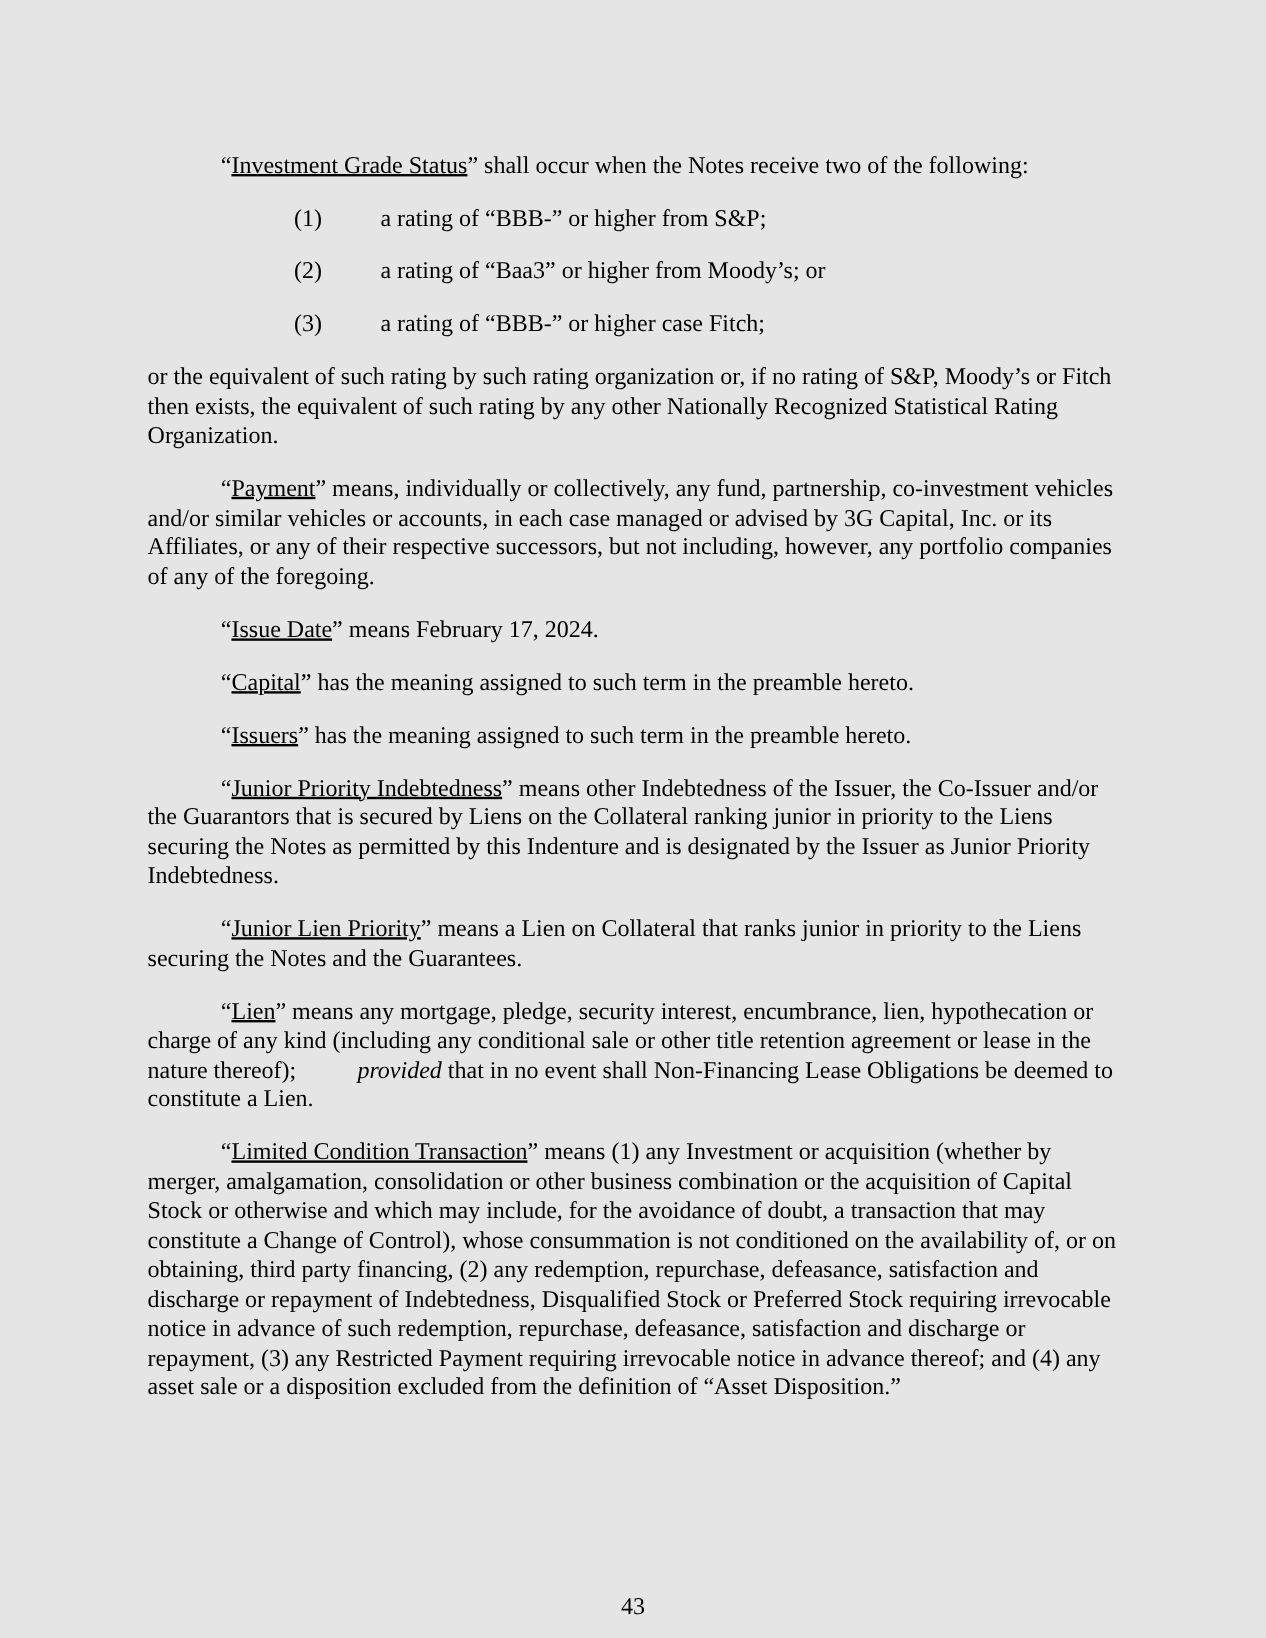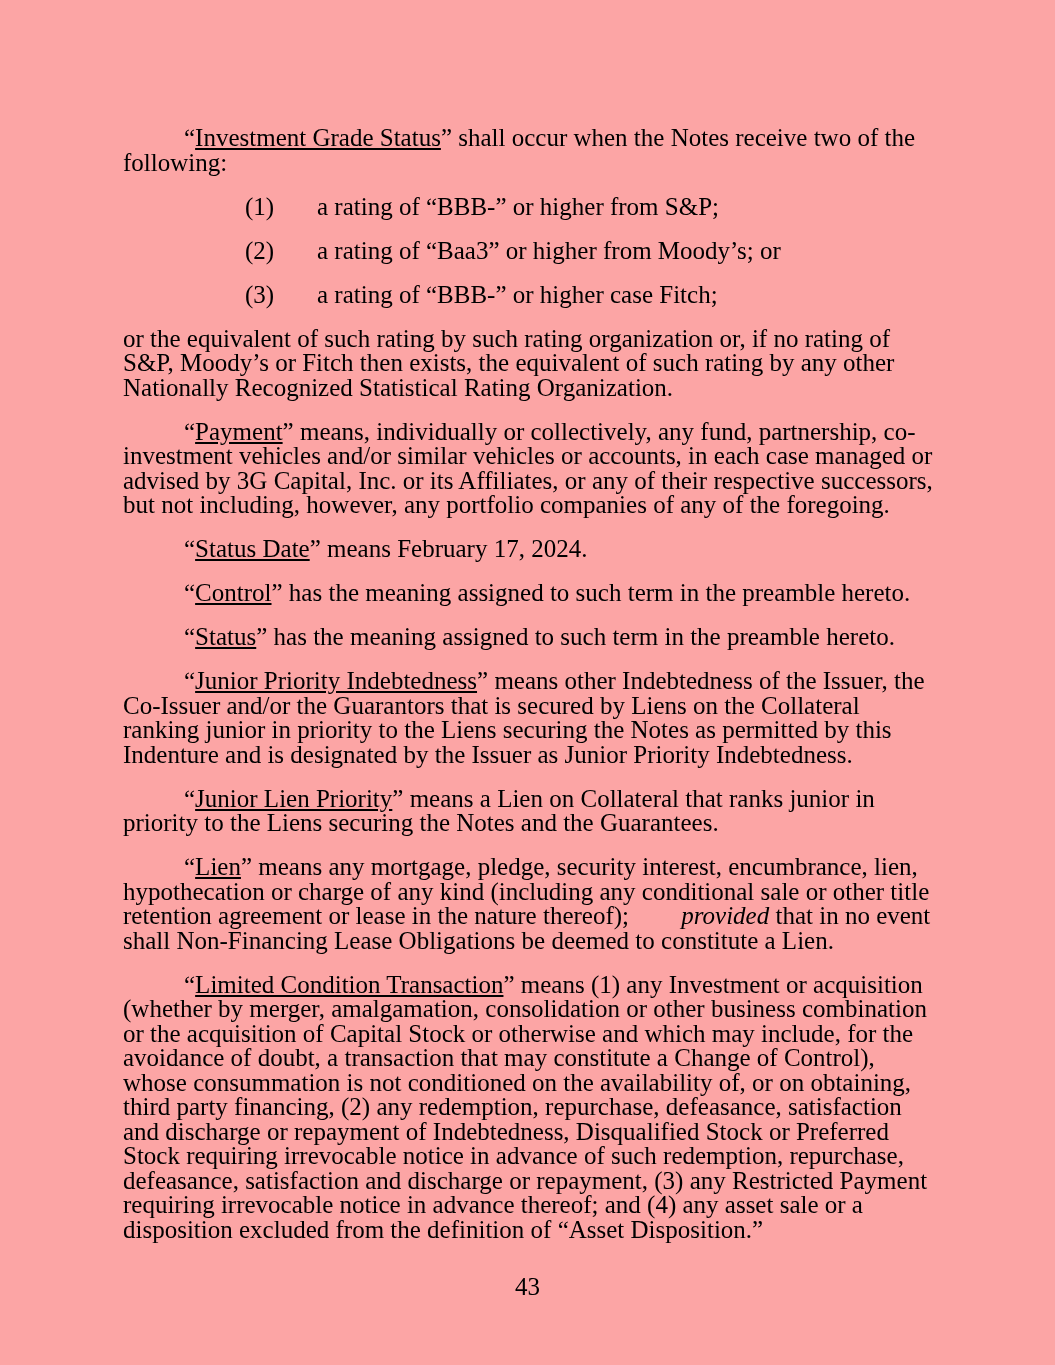--- a/index.html
+++ b/index.html
@@ -4,24 +4,24 @@
 <style>
   html, body {
     margin: 0;
     padding: 0;
     background: #ffffff;
   }
   .page {
     position: relative;
     width: 1055px;
     height: 1365px;
-    background: #fca5a5;
+    background: #e5e5e5;
     color: #000000;
     font-family: "Liberation Serif", "DejaVu Serif", serif;
-    font-size: 25px;
+    font-size: 20px;
     line-height: 24.5px;
     overflow: hidden;
   }
   .content {
     position: absolute;
     left: 123px;
     top: 126px;
     width: 812px;
     text-align: left;
   }
@@ -44,21 +44,21 @@
   }
   .list-txt {
     flex: none;
   }
   .italic {
     font-style: italic;
     margin-left: 46px;
   }
   .page-number {
     position: absolute;
-    top: 1275px;
+    top: 1327px;
     left: 0;
     width: 100%;
     text-align: center;
   }
 </style>
 </head>
 <body>
 
 <div class="page">
   <div class="content">
@@ -77,25 +77,25 @@
 
     <p class="list-item">
         <span class="list-num">(3)</span>
         <span class="list-txt">a rating of “BBB-” or higher case Fitch;</span>
       </p>
 
     <p class="para">or the equivalent of such rating by such rating organization or, if no rating of S&amp;P, Moody’s or Fitch then exists, the equivalent of such rating by any other Nationally Recognized Statistical Rating Organization.</p>
 
     <p class="para indent"><span>“</span><span class="term">Payment</span><span>” means, individually or collectively, any fund, partnership, co-investment vehicles and/or similar vehicles or accounts, in each case managed or advised by 3G Capital, Inc. or its Affiliates, or any of their respective successors, but not including, however, any portfolio companies of any of the foregoing.</span></p>
 
-    <p class="para indent"><span>“</span><span class="term">Status Date</span><span>” means February 17, 2024.</span></p>
+    <p class="para indent"><span>“</span><span class="term">Issue Date</span><span>” means February 17, 2024.</span></p>
 
-    <p class="para indent"><span>“</span><span class="term">Control</span><span>” has the meaning assigned to such term in the preamble hereto.</span></p>
+    <p class="para indent"><span>“</span><span class="term">Capital</span><span>” has the meaning assigned to such term in the preamble hereto.</span></p>
 
-    <p class="para indent"><span>“</span><span class="term">Status</span><span>” has the meaning assigned to such term in the preamble hereto.</span></p>
+    <p class="para indent"><span>“</span><span class="term">Issuers</span><span>” has the meaning assigned to such term in the preamble hereto.</span></p>
 
     <p class="para indent"><span>“</span><span class="term">Junior Priority Indebtedness</span><span>” means other Indebtedness of the Issuer, the Co-Issuer and/or the Guarantors that is secured by Liens on the Collateral ranking junior in priority to the Liens securing the Notes as permitted by this Indenture and is designated by the Issuer as Junior Priority Indebtedness.</span></p>
 
     <p class="para indent"><span>“</span><span class="term">Junior Lien Priority</span><span>” means a Lien on Collateral that ranks junior in priority to the Liens securing the Notes and the Guarantees.</span></p>
 
     <p class="para indent"><span>“</span><span class="term">Lien</span><span>” means any mortgage, pledge, security interest, encumbrance, lien, hypothecation or charge of any kind (including any conditional sale or other title retention agreement or lease in the nature thereof); </span><span class="italic">provided</span><span> that in no event shall Non-Financing Lease Obligations be deemed to constitute a Lien.</span></p>
 
     <p class="para indent"><span>“</span><span class="term">Limited Condition Transaction</span><span>” means (1) any Investment or acquisition (whether by merger, amalgamation, consolidation or other business combination or the acquisition of Capital Stock or otherwise and which may include, for the avoidance of doubt, a transaction that may constitute a Change of Control), whose consummation is not conditioned on the availability of, or on obtaining, third party financing, (2) any redemption, repurchase, defeasance, satisfaction and discharge or repayment of Indebtedness, Disqualified Stock or Preferred Stock requiring irrevocable notice in advance of such redemption, repurchase, defeasance, satisfaction and discharge or repayment, (3) any Restricted Payment requiring irrevocable notice in advance thereof; and (4) any asset sale or a disposition excluded from the definition of “Asset Disposition.”</span></p>
 
   </div>

